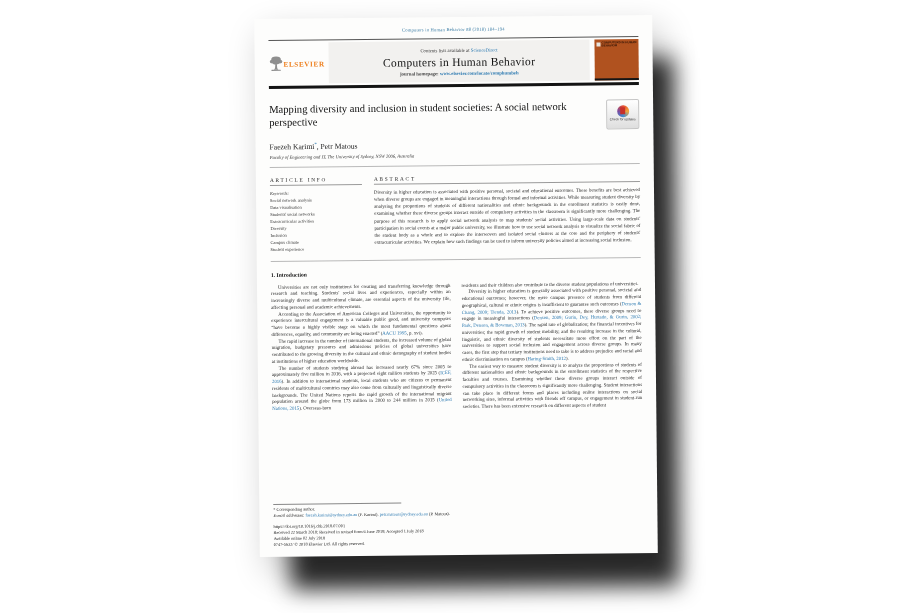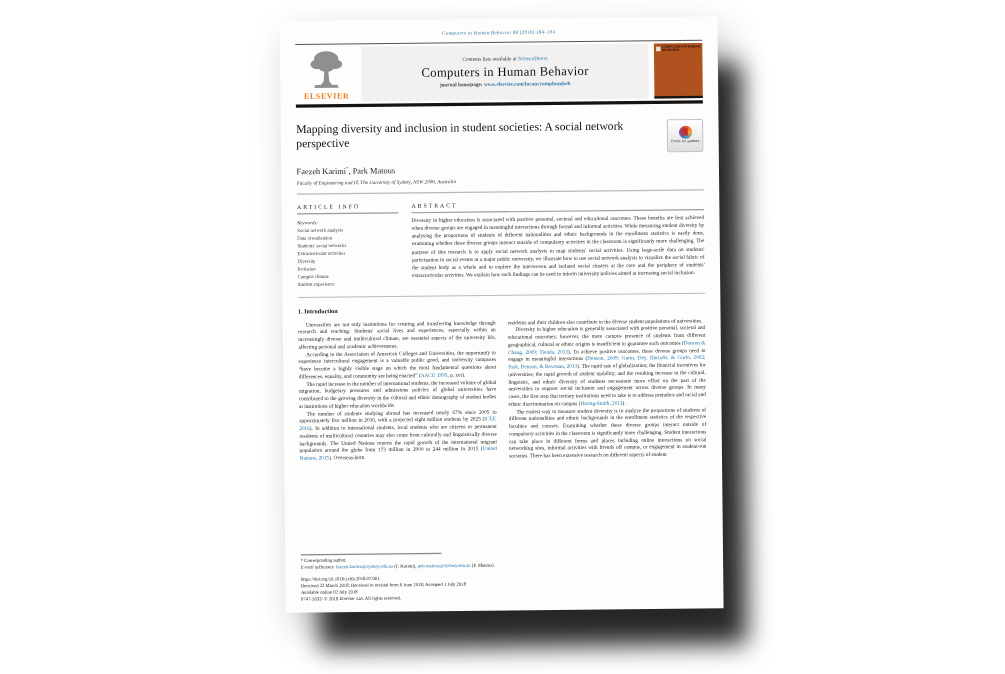--- a/index.html
+++ b/index.html
@@ -12,21 +12,21 @@
     background:#fdfdfc; color:#1d1d1d;
     padding:10px 14px 9px 14px;
     transform:rotate(-0.6deg);
     box-shadow: 26px 38px 22px -5px rgba(0,0,0,0.82), 8px 14px 34px rgba(0,0,0,0.22);
     display:flex; flex-direction:column;
   }
 
   .cite-line { text-align:center; font-size:4.6px; color:#3d7ea6; letter-spacing:0.2px; margin-bottom:6px; }
 
   .header-row { display:flex; align-items:stretch; border-top:1px solid #555; padding-top:2px; }
-  .logo-col { width:60px; display:flex; flex-direction:column; align-items:center; justify-content:center; padding:2px 4px 1px 0; }
+  .logo-col { width:60px; display:flex; align-items:center; justify-content:center; padding:2px 4px 1px 0; }
   .tree-icon { width:34px; height:38px; }
   .elsevier-word { color:#ee7f1d; font-size:7.2px; font-weight:bold; letter-spacing:0.6px; margin-top:1px; }
 
   .header-mid { flex:1; background:#f2f1ef; display:flex; flex-direction:column; align-items:center; justify-content:center; padding:4px 6px; }
   .contents-line { font-size:4.8px; color:#333; }
   .journal-name { font-size:11.5px; color:#111; margin:3px 0 3px 0; letter-spacing:0.3px; }
   .homepage-line { font-size:4.8px; font-weight:bold; color:#444; }
   .link { color:#2a78b0; text-decoration:none; cursor:pointer; }
 
   .cover { width:44px; margin-left:5px; background:#b0521f; border-bottom:2.5px solid #151515; padding:2px; position:relative; }
@@ -117,21 +117,21 @@
     <div class="thick-rule"></div>
 
     <div class="title-row">
       <h1 class="title">Mapping diversity and inclusion in student societies: A social network perspective</h1>
       <div class="badge">
         <div class="badge-icon"></div>
         <div class="badge-label">Check for updates</div>
       </div>
     </div>
 
-    <div class="authors"><span>Faezeh Karimi</span><sup>*</sup><span>, Park Matous</span></div>
+    <div class="authors"><span>Faezeh Karimi</span><sup>*</sup><span>, Petr Matous</span></div>
     <div class="affiliation">Faculty of Engineering and IT, The University of Sydney, NSW 2006, Australia</div>
 
     <div class="thin-rule"></div>
 
     <div class="info-abstract">
       <div class="info-col">
         <div class="section-heading">ARTICLE INFO</div>
         <div class="heading-rule"></div>
         <div class="kw-label">Keywords:</div>
         <div>

